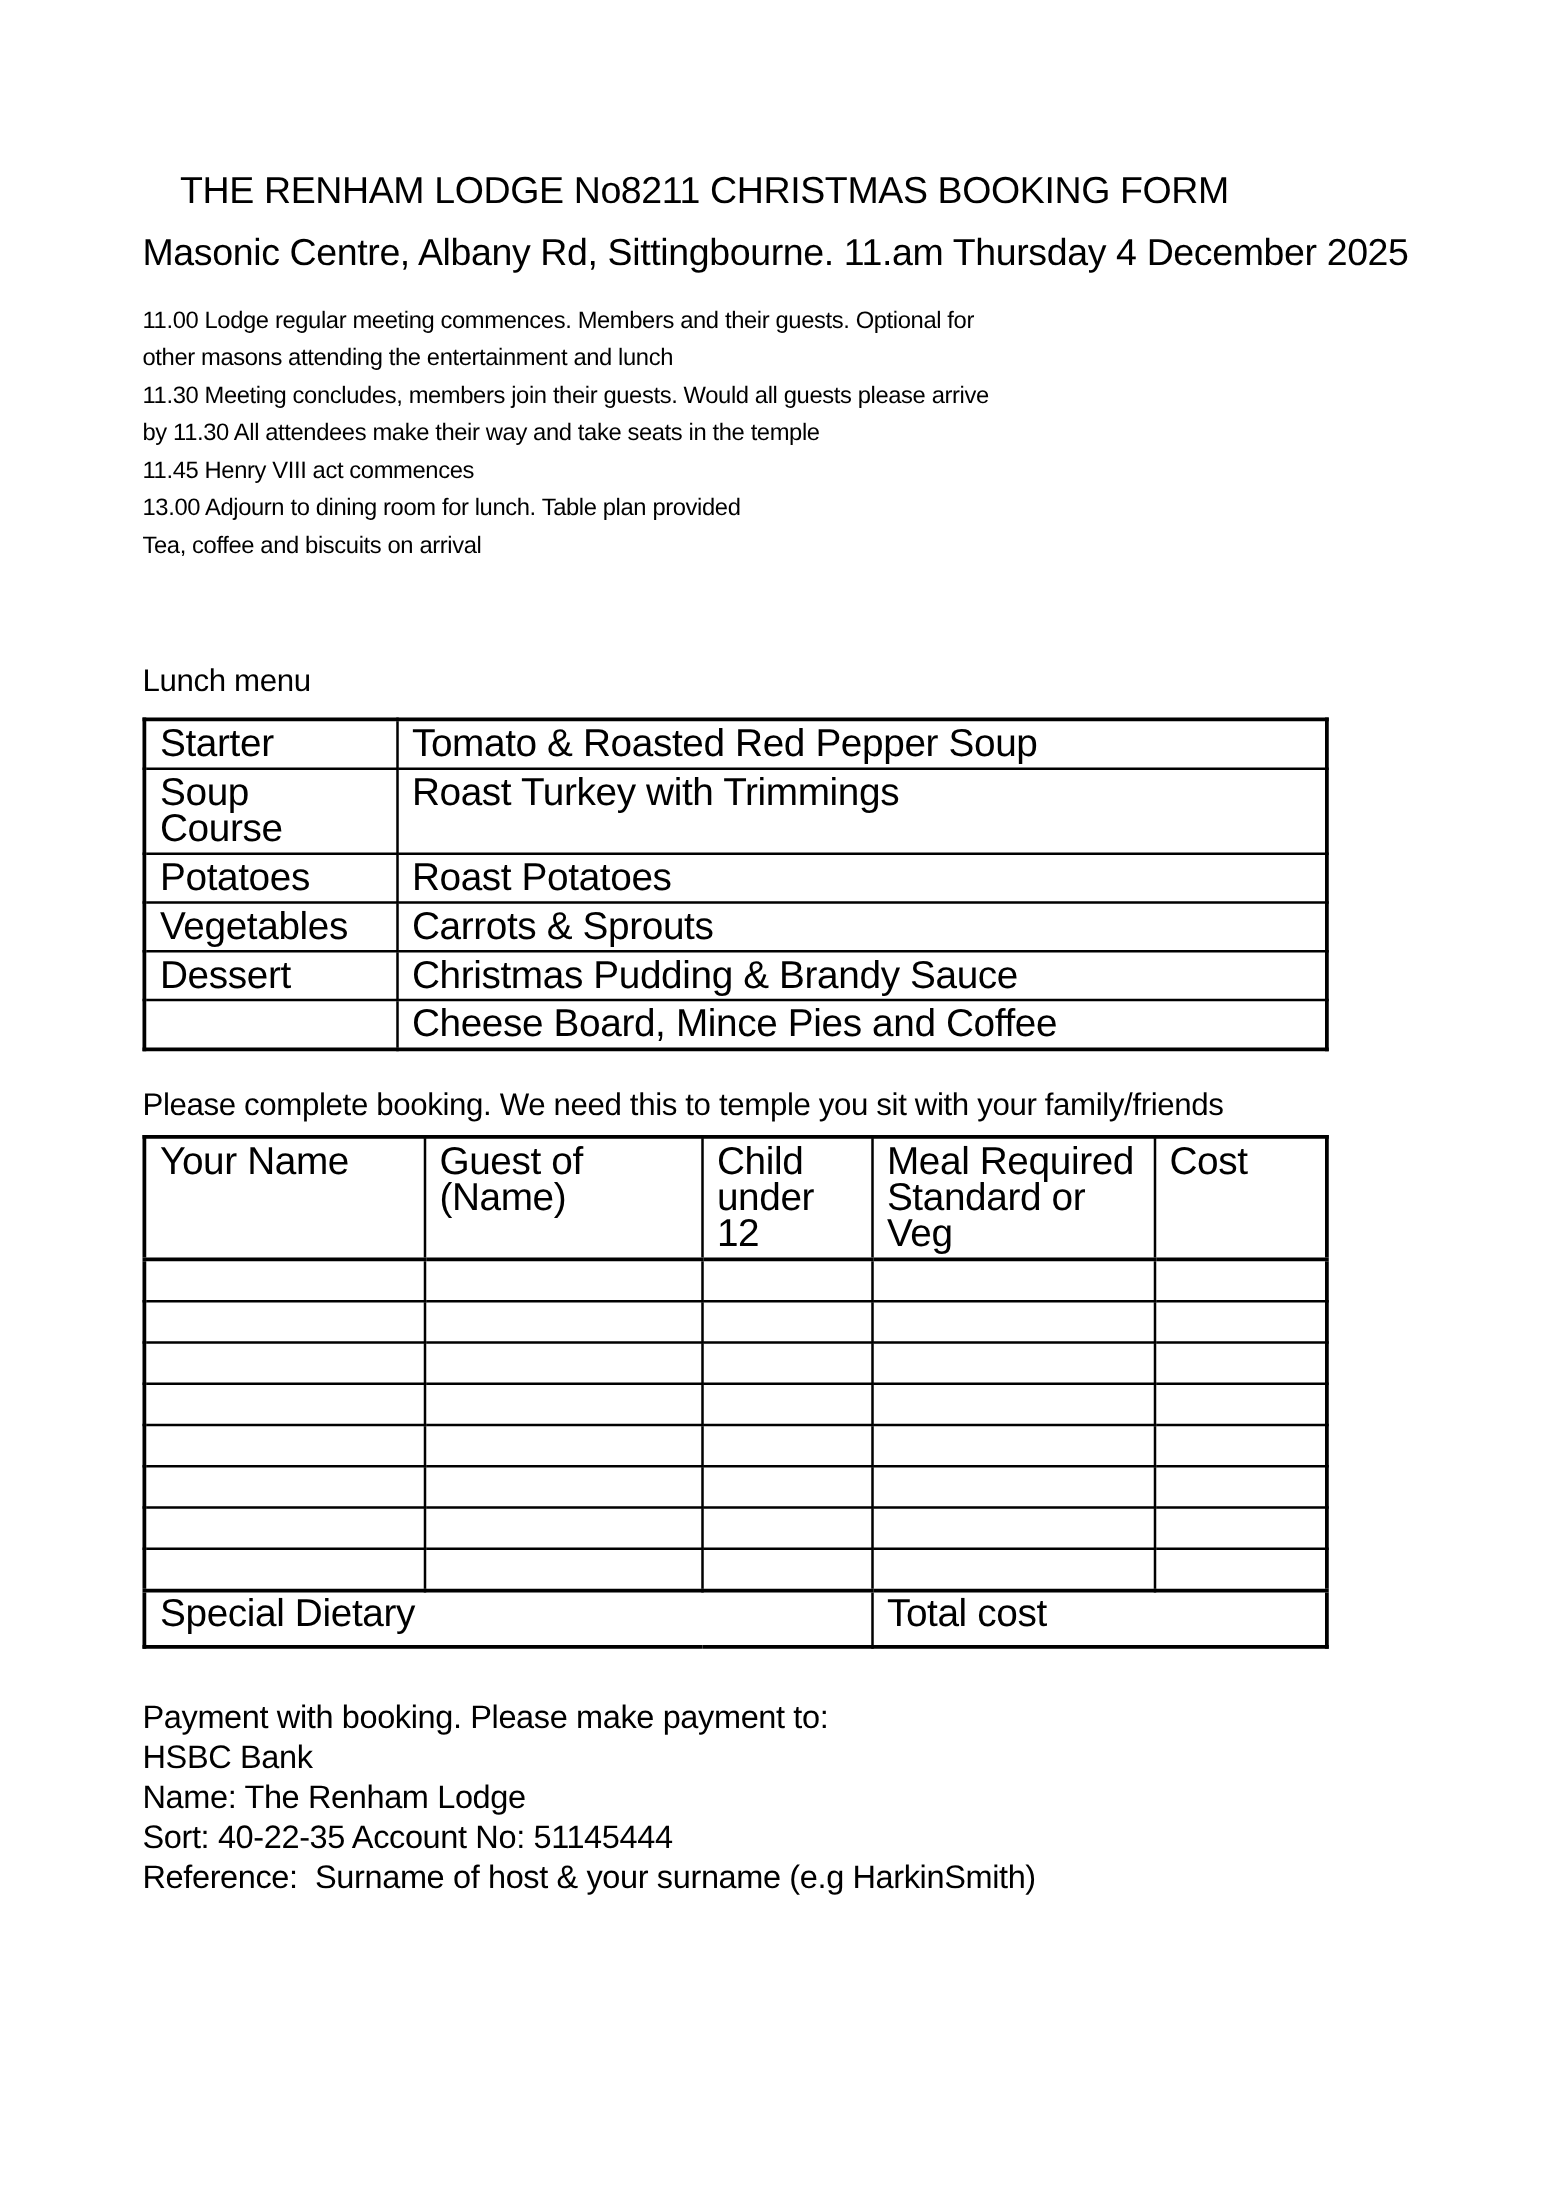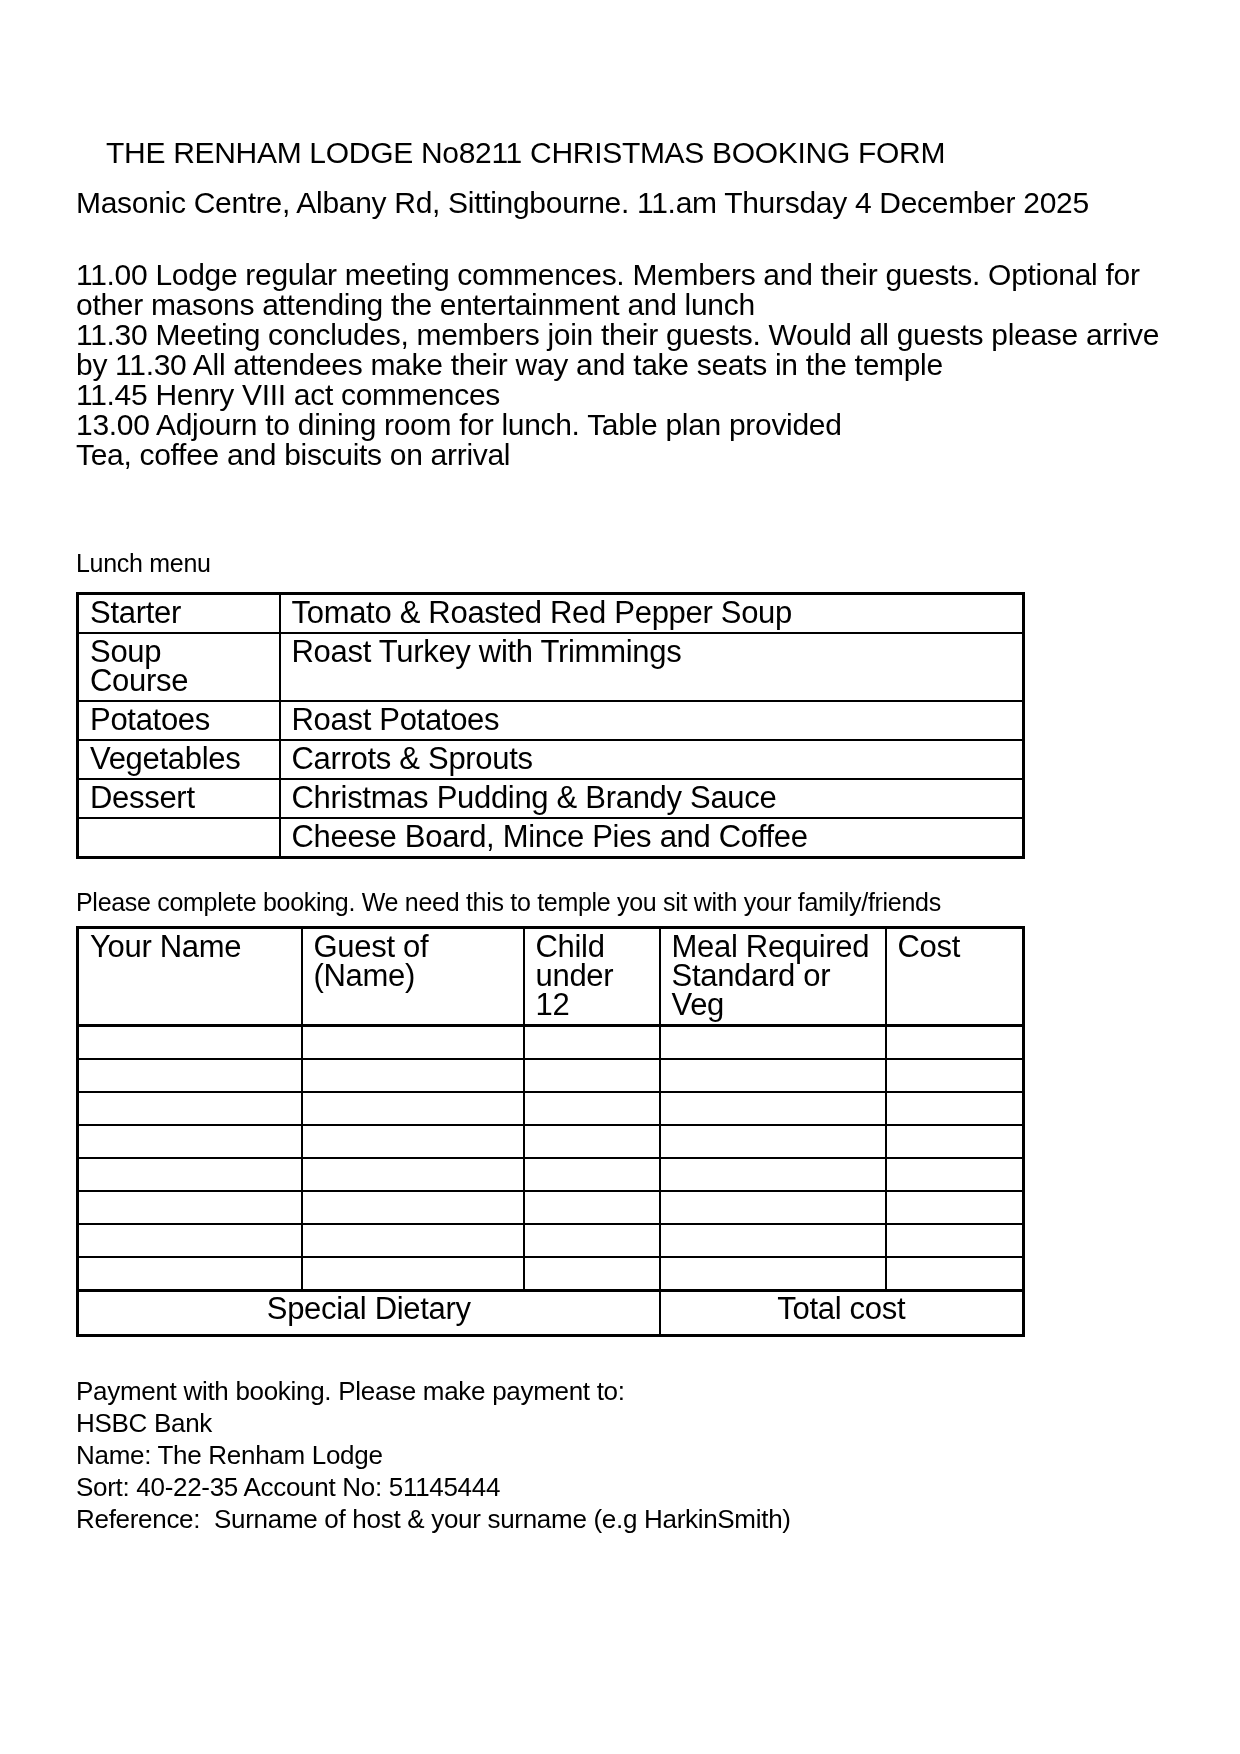--- a/index.html
+++ b/index.html
@@ -7,40 +7,40 @@
     position: relative;
     width: 1240px;
     height: 1754px;
     background: #ffffff;
     color: #000000;
     font-family: "Liberation Sans", sans-serif;
     letter-spacing: -0.3px;
     overflow: hidden;
   }
   .content {
-    padding: 136px 0 0 76px;
+    padding: 136px 0 0 114px;
     width: 950px;
   }
   .line { white-space: nowrap; }
   .pre  { white-space: pre; }
 
   .doc-title {
     font-size: 30px;
     line-height: 34px;
     padding-left: 30px;
     white-space: nowrap;
   }
   .doc-subtitle {
     margin-top: 18px;
     font-size: 30px;
     line-height: 30px;
   }
   .schedule {
-    margin-top: 42px;
-    font-size: 30px;
+    margin-top: 24px;
+    font-size: 19px;
     line-height: 30px;
   }
   .menu-heading {
     margin-top: 78px;
     font-size: 25px;
     line-height: 30px;
   }
   table {
     border-collapse: collapse;
     table-layout: fixed;
@@ -71,21 +71,20 @@
     border-bottom-width: 3px;
   }
   .booking-table td { padding: 0 11px; }
   .entry-row td { height: 31px; }
   .footer-row td {
     height: 40px;
     vertical-align: top;
     padding-top: 2px;
     line-height: 29px;
     border-top-width: 3px;
-    text-align: center;
   }
   .payment {
     margin-top: 38px;
     font-size: 26px;
     line-height: 32px;
   }
 </style>
 </head>
 <body>
 

